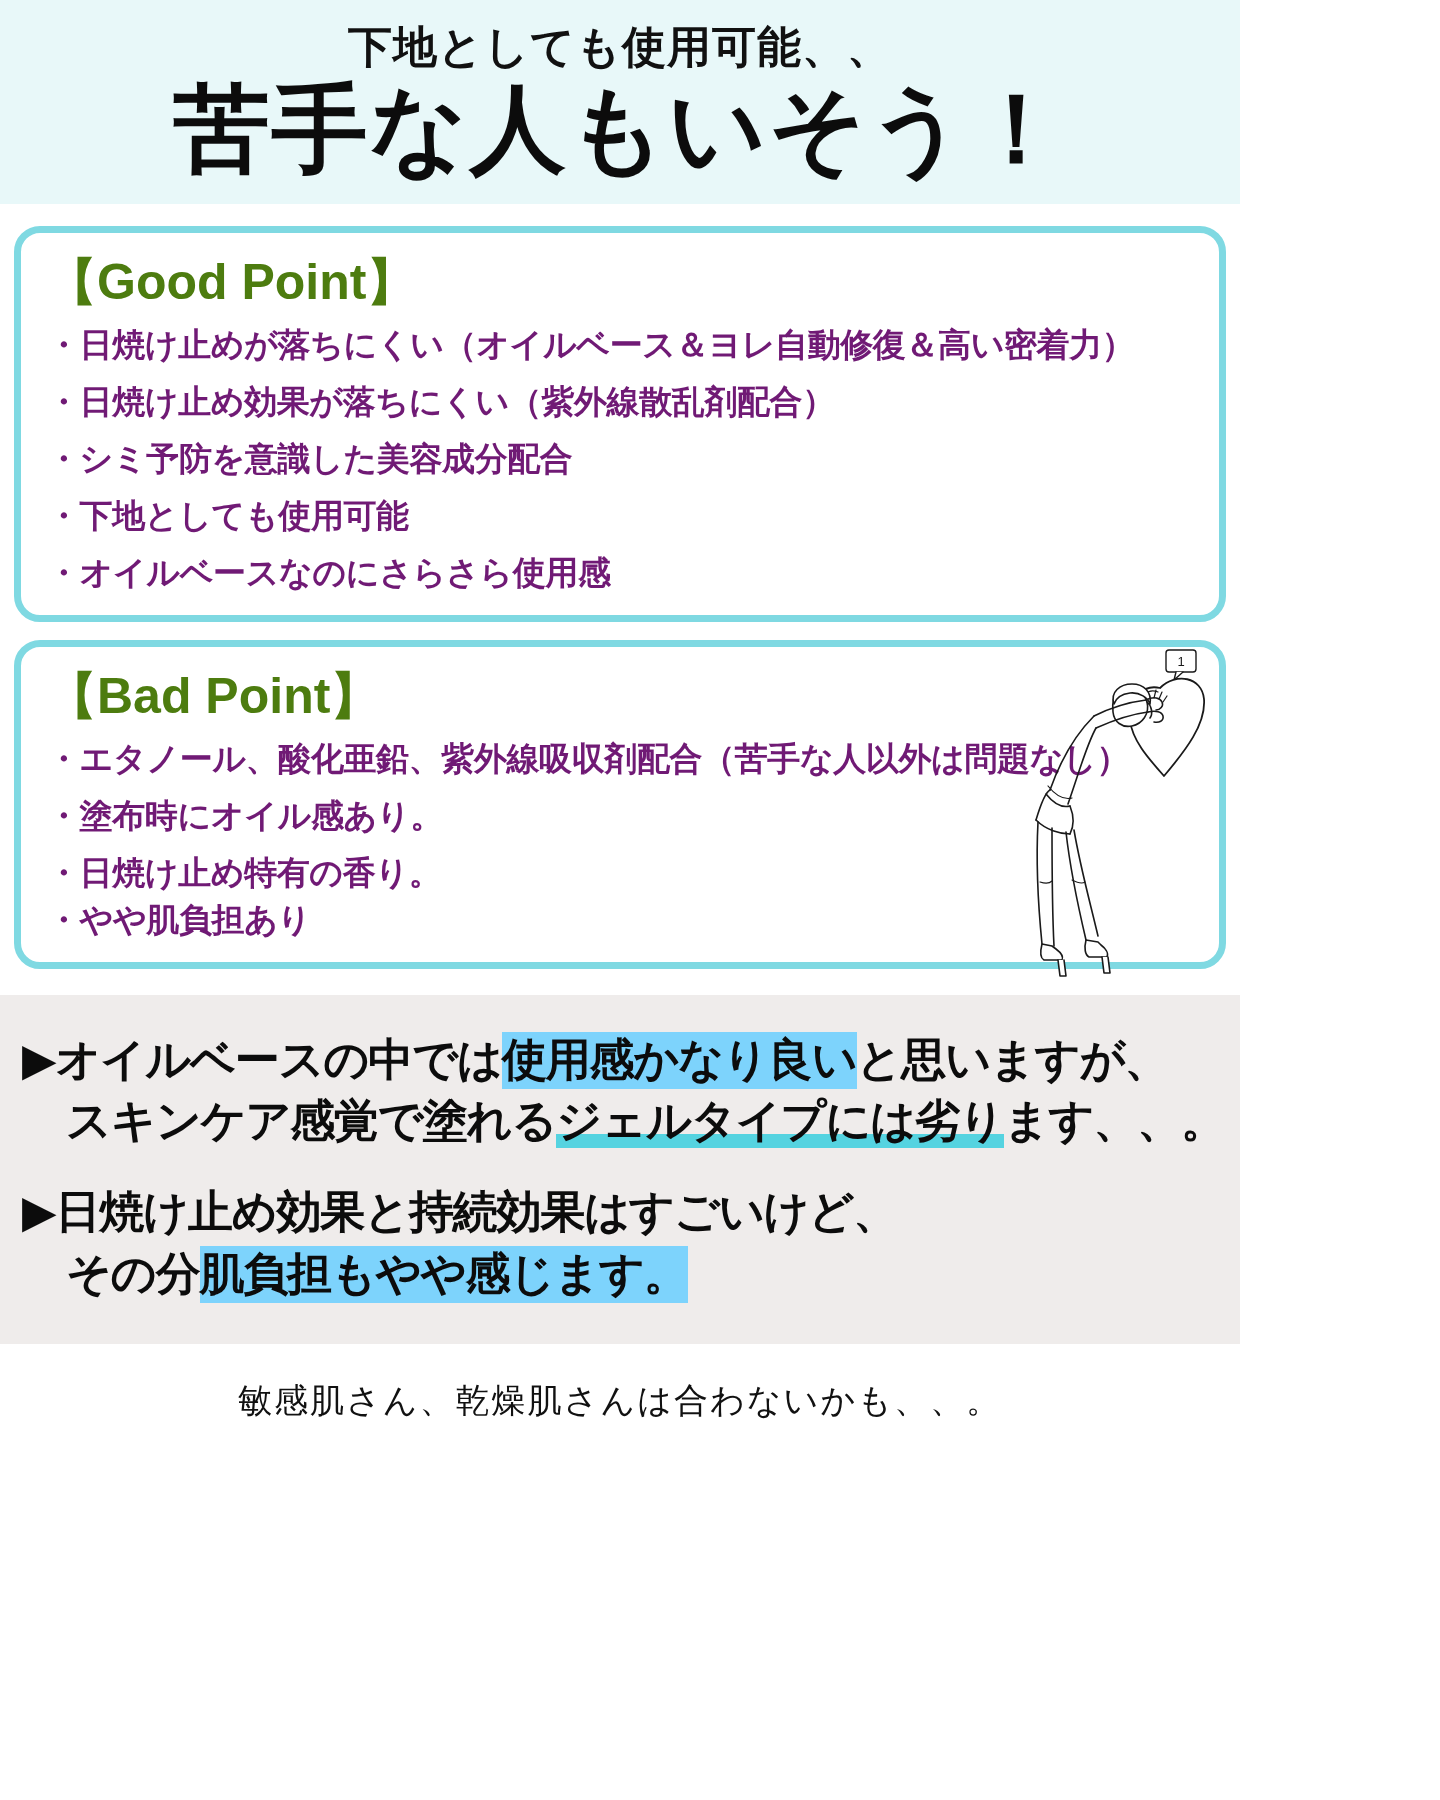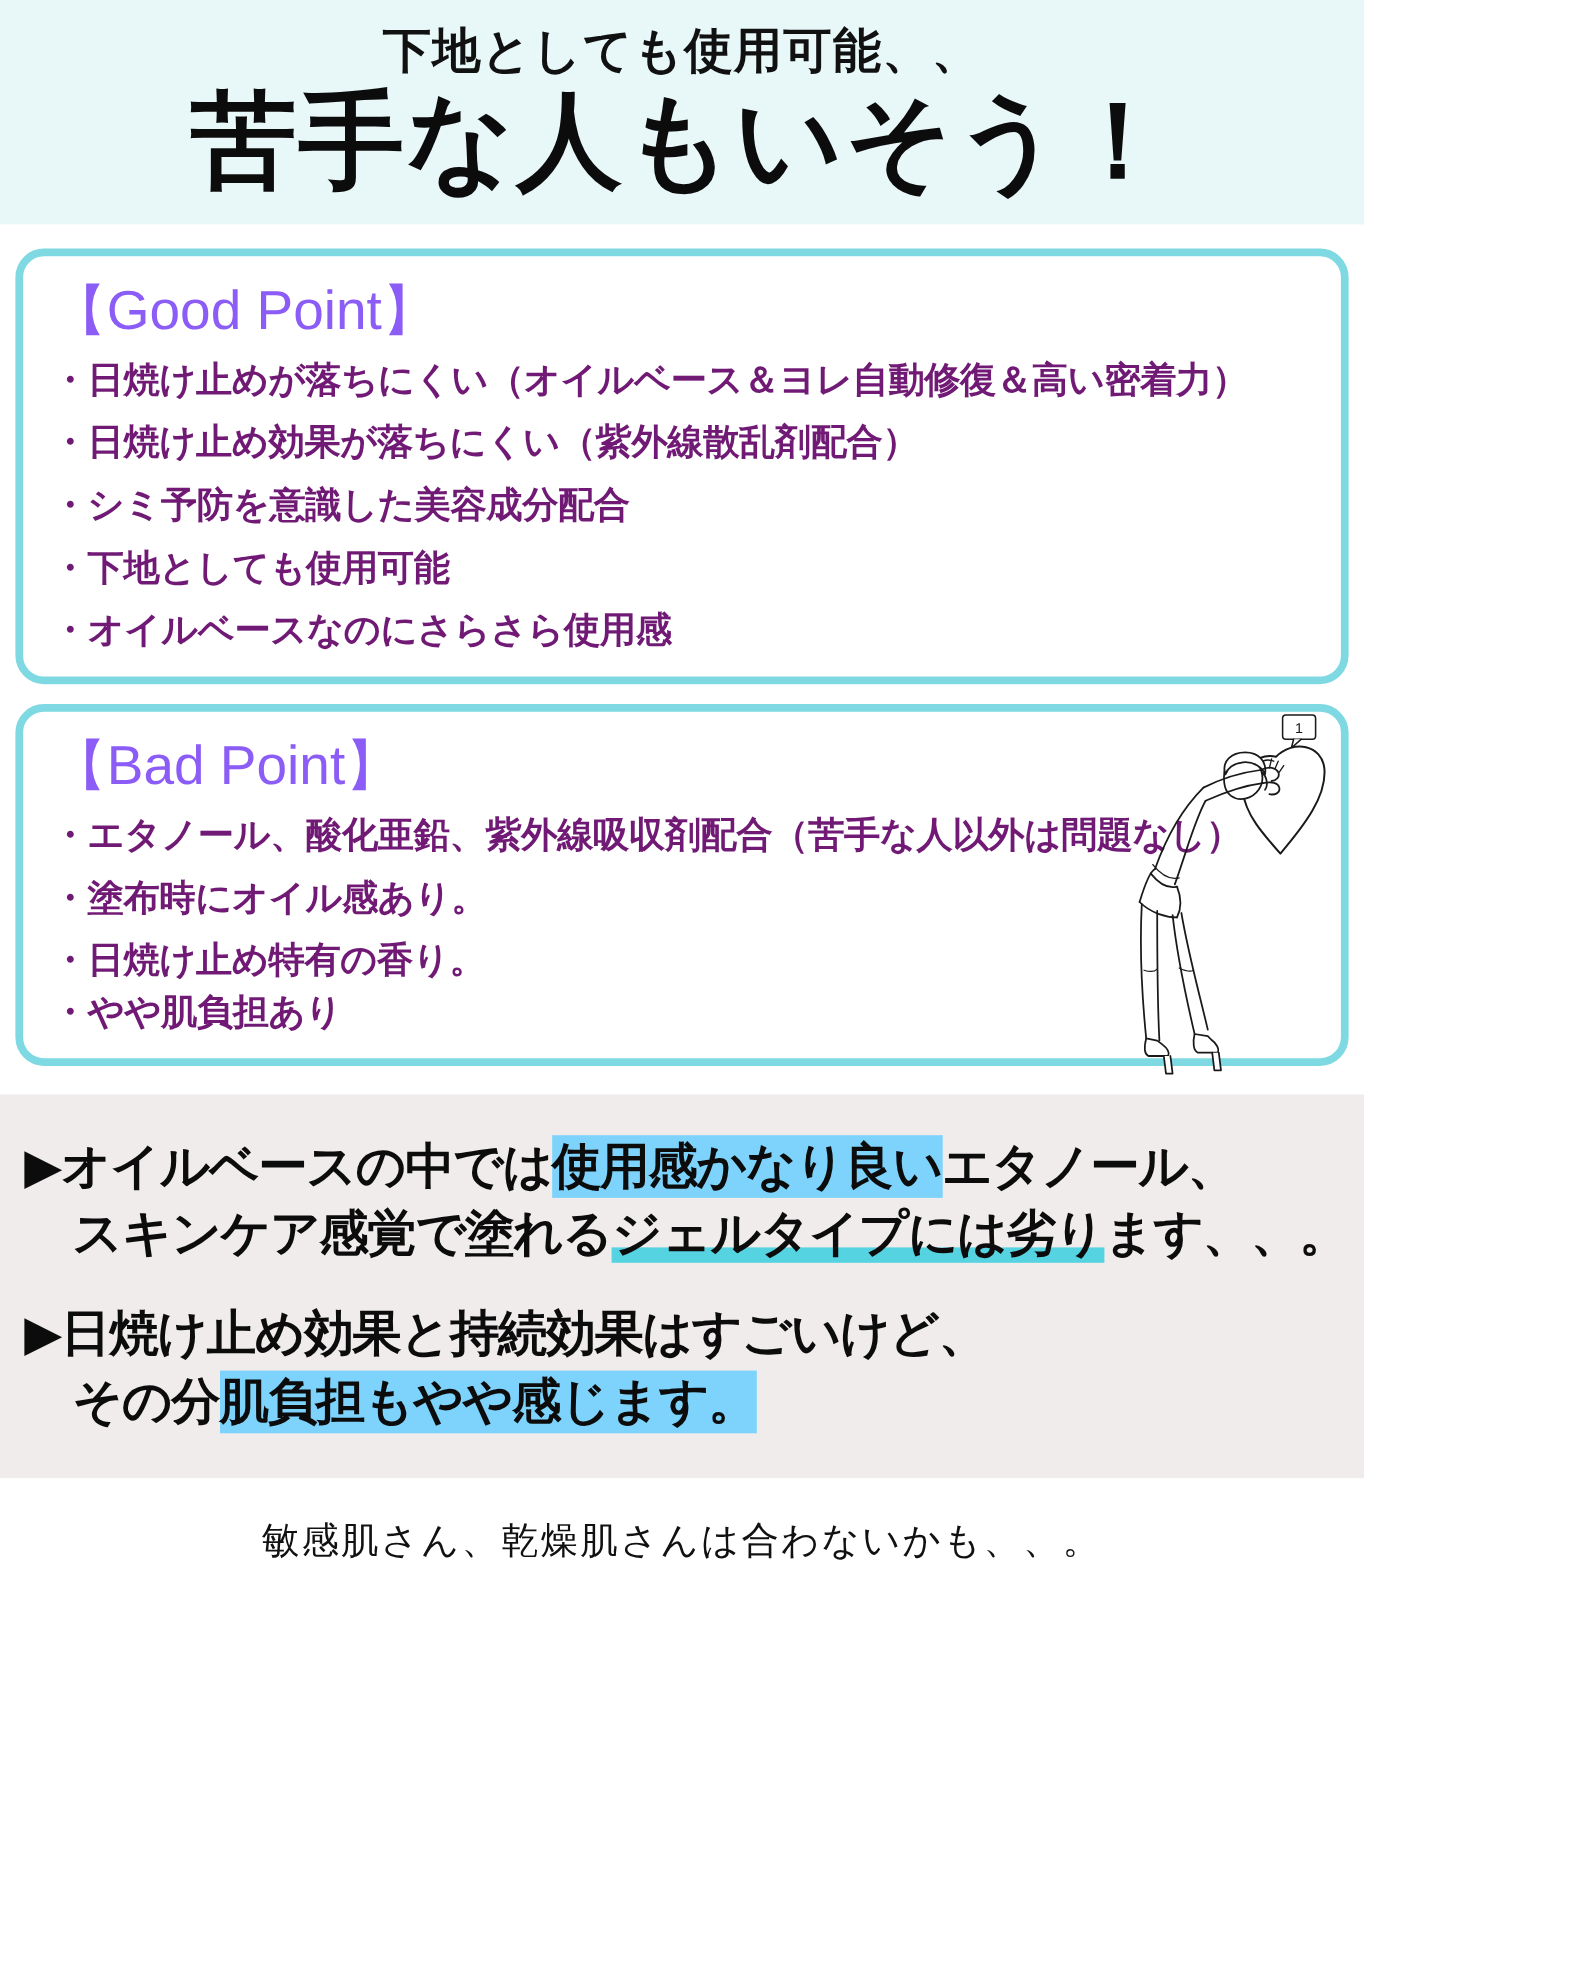--- a/index.html
+++ b/index.html
@@ -55,22 +55,22 @@
     border: 7px solid #7fd9e2;
     border-radius: 26px;
     background: #ffffff;
     padding: 20px 26px 24px 26px;
     margin-bottom: 18px;
     position: relative;
     z-index: 2;
   }
   .card-title {
     font-size: 50px;
-    font-weight: 400;
-    color: #8b5cf6;
+    font-weight: 700;
+    color: #4d7c0f;
     letter-spacing: 0px;
     margin: 2px 0 18px 0;
     line-height: 1.1;
   }
   .bullets {
     list-style: none;
     margin: 0;
     padding: 0;
   }
   .bullets li {
@@ -246,21 +246,21 @@
         <path d="M96 296 C94 304 95 311 99 313 L117 313 C119 309 115 304 111 301 L108 298 Z" fill="#ffffff"></path>
         <path d="M112 313 L114 329 L120 329 L118 313" fill="#ffffff"></path>
       </svg>
     </div>
   </div>
 
   <div class="summary-band">
 
     <div class="summary-para">
       <div class="summary-line">
-        <span class="arrow">▶</span><span>オイルベースの中では</span><span class="hl">使用感かなり良い</span><span>エタノール、</span>
+        <span class="arrow">▶</span><span>オイルベースの中では</span><span class="hl">使用感かなり良い</span><span>と思いますが、</span>
       </div>
       <div class="summary-line indent">
         <span>スキンケア感覚で塗れる</span><span class="ul">ジェルタイプには劣り</span><span>ます、、。</span>
       </div>
     </div>
 
     <div class="summary-para">
       <div class="summary-line">
         <span class="arrow">▶</span><span>日焼け止め効果と持続効果はすごいけど、</span>
       </div>

